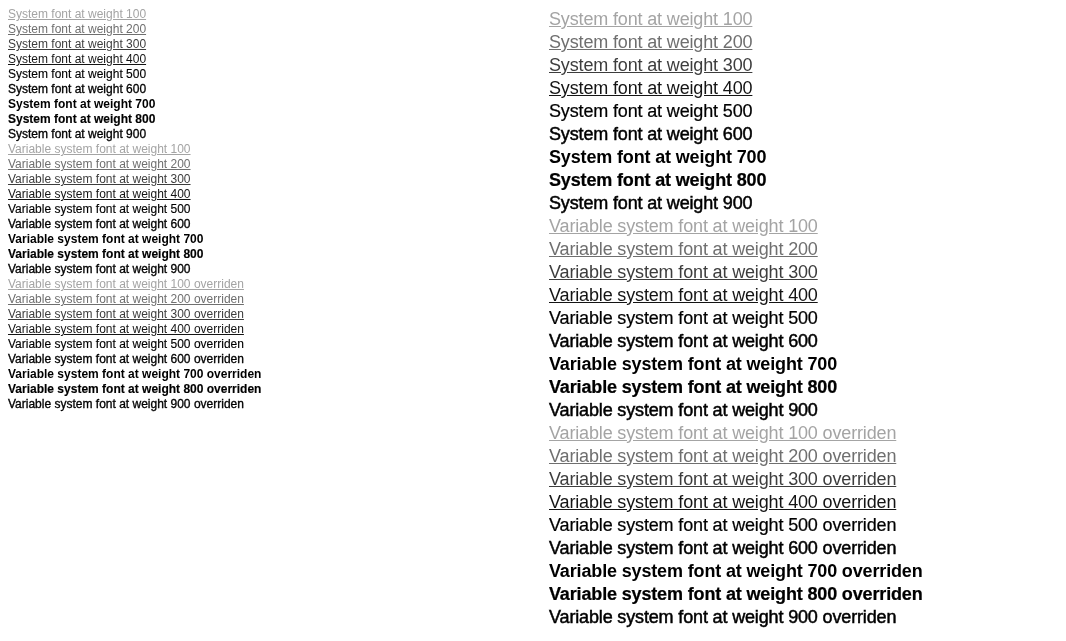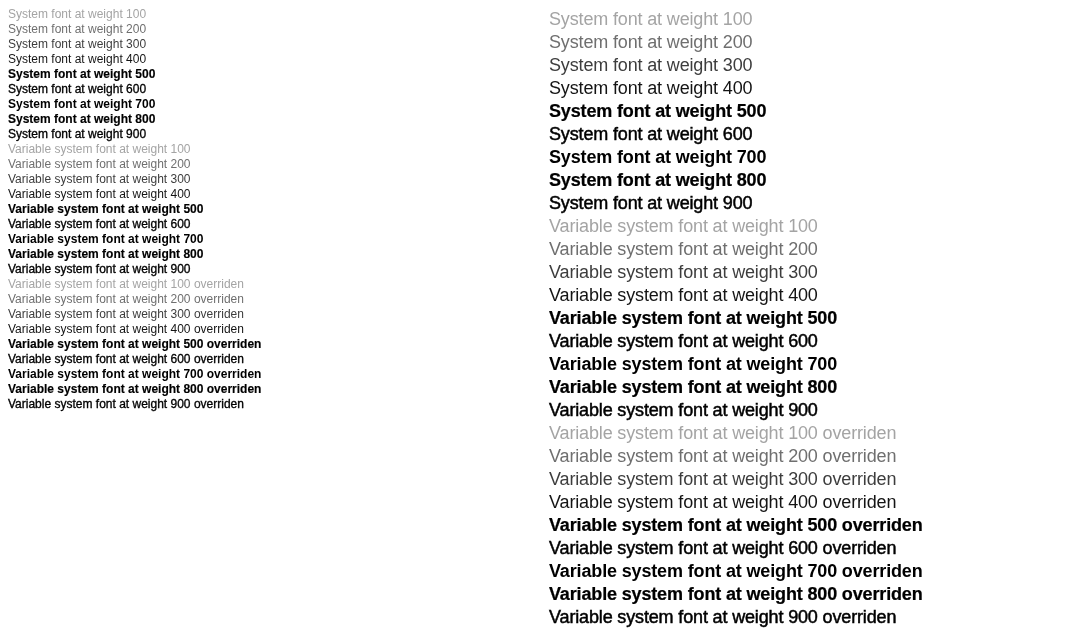--- a/index.html
+++ b/index.html
@@ -27,22 +27,22 @@
   }
   .col-large {
     left: 549px;
     top: 8px;
     font-size: 18px;
     line-height: 23px;
     letter-spacing: -0.15px;
   }
   .line { white-space: nowrap; }
   
-  .w100, .w200, .w300, .w400 { font-weight: 400; }
-  .w500 { font-weight: 700; -webkit-text-stroke: 0.012em currentColor; }
+  .w100, .w200, .w300, .w400 { font-weight: 400; text-decoration: underline; }
+  .w500 { font-weight: 400; -webkit-text-stroke: 0.012em currentColor; }
   .w600 { font-weight: 400; -webkit-text-stroke: 0.026em currentColor; }
   .w700 { font-weight: 700; }
   .w800 { font-weight: 700; -webkit-text-stroke: 0.013em currentColor; }
   .w900 { font-weight: 400; -webkit-text-stroke: 0.027em currentColor; }
 </style>
 </head>
 <body>
 
 <div class="col col-small">
     <div class="line w100" style="color: rgb(164, 164, 164);">System font at weight 100</div>

